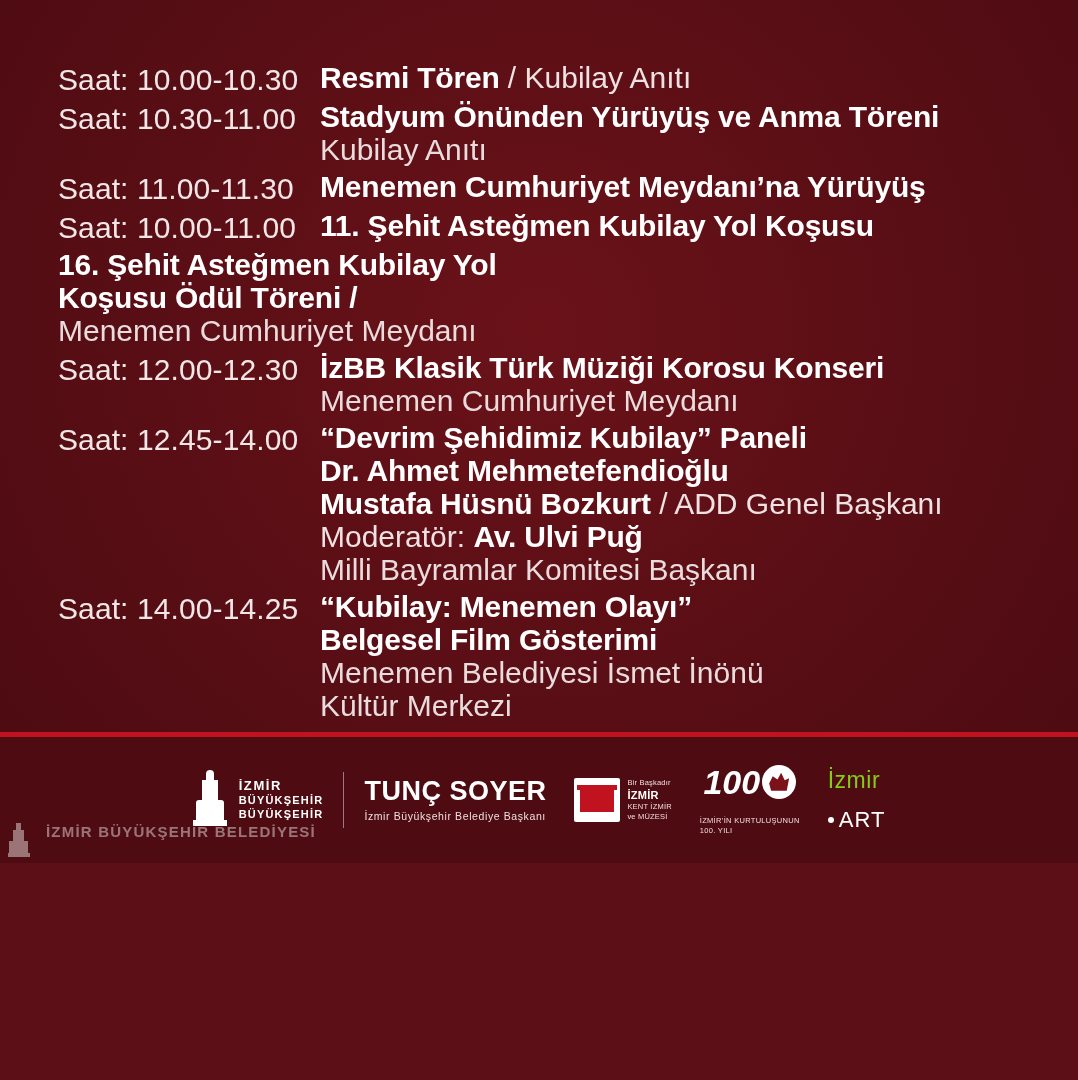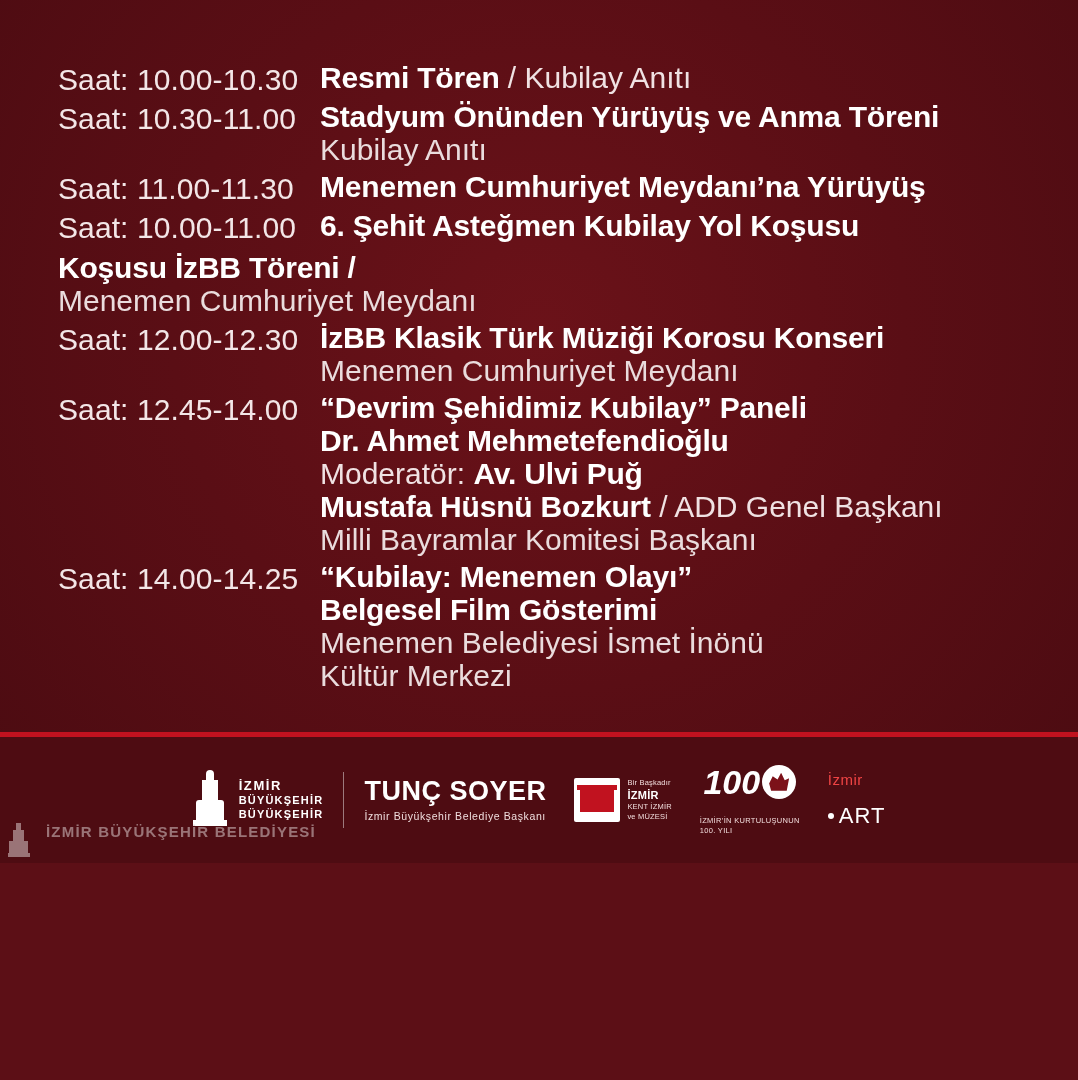--- a/index.html
+++ b/index.html
@@ -226,22 +226,22 @@
     text-align: left;
     line-height: 1.3;
   }
   .izmirart {
     display: flex;
     flex-direction: column;
     align-items: flex-start;
     line-height: 1.1;
   }
   .izmirart .top {
-    font-size: 15px;
-    color: #ef4444;
+    font-size: 23px;
+    color: #84cc16;
     letter-spacing: 0.5px;
   }
   .izmirart .bot {
     font-size: 22px;
     color: #ffffff;
     letter-spacing: 1px;
     display: flex;
     align-items: center;
     gap: 5px;
     margin-top: 3px;
@@ -305,46 +305,47 @@
     <div class="row">
       <div class="time">Saat: 11.00-11.30</div>
       <div class="desc">
         <span class="b">Menemen Cumhuriyet Meydanı’na Yürüyüş</span>
       </div>
     </div>
 
     <div class="row">
       <div class="time">Saat: 10.00-11.00</div>
       <div class="desc">
-        <span class="b">6. Şehit Asteğmen Kubilay Yol Koşusu</span>
-      </div>
-    </div>
-
-    <div class="row">
-      <div class="desc">
-        <span class="b line2">Koşusu İzBB Töreni /</span>
+        <span class="b">11. Şehit Asteğmen Kubilay Yol Koşusu</span>
+      </div>
+    </div>
+
+    <div class="row">
+      <div class="desc">
+        <span class="b">16. Şehit Asteğmen Kubilay Yol</span>
+        <span class="b line2">Koşusu Ödül Töreni /</span>
         <span class="subline">Menemen Cumhuriyet Meydanı</span>
       </div>
     </div>
 
     <div class="row">
       <div class="time">Saat: 12.00-12.30</div>
       <div class="desc">
         <span class="b">İzBB Klasik Türk Müziği Korosu Konseri</span>
         <span class="subline">Menemen Cumhuriyet Meydanı</span>
       </div>
     </div>
 
     <div class="row">
       <div class="time">Saat: 12.45-14.00</div>
       <div class="desc">
         <span class="b">“Devrim Şehidimiz Kubilay” Paneli</span>
         <span class="b line2">Dr. Ahmet Mehmetefendioğlu</span>
+        <span class="line2"><span class="b">Mustafa Hüsnü Bozkurt</span><span class="n"> / ADD Genel Başkanı</span></span>
         <span class="line2"><span class="n">Moderatör: </span><span class="b">Av. Ulvi Puğ</span></span>
-        <span class="line2"><span class="b">Mustafa Hüsnü Bozkurt</span><span class="n"> / ADD Genel Başkanı</span></span>
         <span class="subline">Milli Bayramlar Komitesi Başkanı</span>
       </div>
     </div>
 
     <div class="row">
       <div class="time">Saat: 14.00-14.25</div>
       <div class="desc">
         <span class="b">“Kubilay: Menemen Olayı”</span>
         <span class="b line2">Belgesel Film Gösterimi</span>
         <span class="subline">Menemen Belediyesi İsmet İnönü</span>

